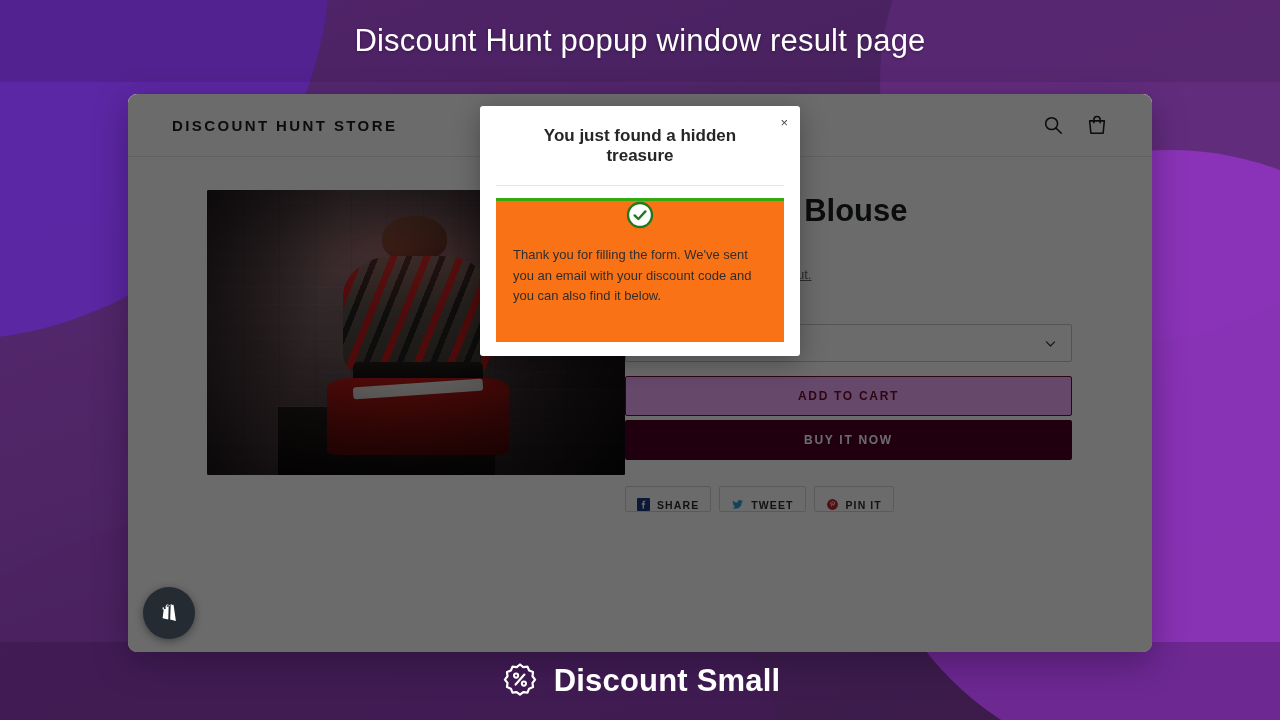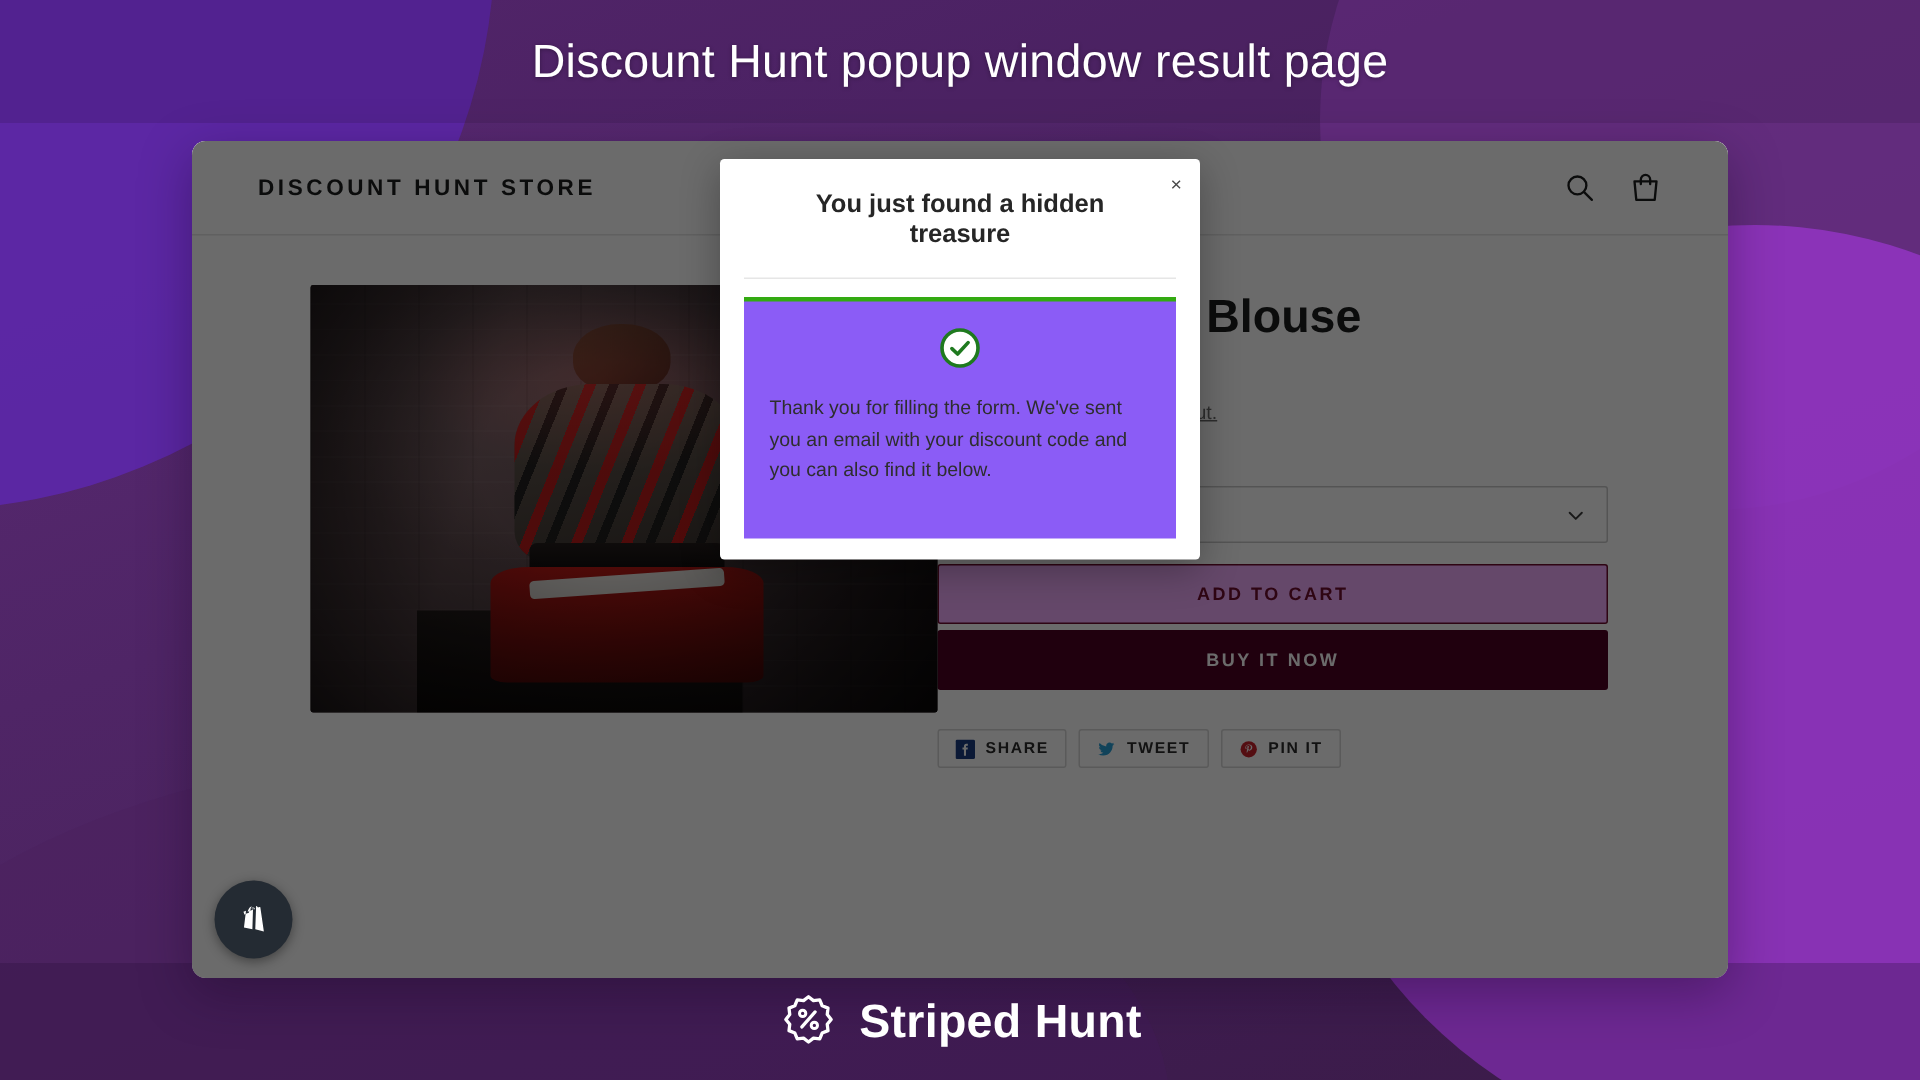--- a/index.html
+++ b/index.html
@@ -291,21 +291,21 @@
   .share-row {
     margin-top: 26px;
     display: flex;
     gap: 8px;
   }
   .share-btn {
     height: 26px;
     border: 1px solid #d6d6d6;
     border-radius: 2px;
     display: flex;
-    align-items: center;
+    align-items: flex-end;
     gap: 7px;
     padding: 0 11px;
     font-size: 10.5px;
     font-weight: bold;
     letter-spacing: 1.1px;
     color: #2b2b2b;
     background: #fff;
     cursor: pointer;
   }
   .sico { width: 13px; height: 13px; display: block; flex: none; }
@@ -352,23 +352,23 @@
     color: #262626;
     line-height: 1.16;
     padding: 2px 18px 0 18px;
   }
   .popup-divider {
     height: 1px;
     background: #e6e6e6;
     margin: 20px 0 12px 0;
   }
   .success-panel {
-    background: #8b5cf6;
+    background: #f97316;
     border-top: 3px solid #33aa11;
-    padding: 17px 17px 20px 17px;
+    padding: 0 17px 20px 17px;
   }
   .check-wrap {
     display: flex;
     justify-content: center;
     margin-bottom: 16px;
   }
   .check-icon { width: 28px; height: 28px; display: block; }
   .success-text {
     font-size: 13px;
     line-height: 1.55;
@@ -525,14 +525,14 @@
 
 <div class="page-footer">
   <span>
     <svg class="badge-icon" viewBox="0 0 40 40" fill="none" stroke="#ffffff" stroke-width="2.2" stroke-linejoin="round">
       <path d="M20 3.5l3.3 2.6 4.2-.5 1.6 3.9 3.9 1.6-.5 4.2 2.6 3.3-2.6 3.3.5 4.2-3.9 1.6-1.6 3.9-4.2-.5L20 33.7l-3.3-2.6-4.2.5-1.6-3.9-3.9-1.6.5-4.2L4.9 18.6l2.6-3.3-.5-4.2 3.9-1.6 1.6-3.9 4.2.5L20 3.5z"></path>
       <circle cx="16.1" cy="14.6" r="2.1" stroke-width="2"></circle>
       <circle cx="23.9" cy="22.6" r="2.1" stroke-width="2"></circle>
       <line x1="24.4" y1="13.6" x2="15.6" y2="23.6" stroke-width="2.2" stroke-linecap="round"></line>
     </svg>
   </span>
-  <span class="footer-brand-text">Striped Hunt</span>
+  <span class="footer-brand-text">Discount Small</span>
 </div>
 
 </body></html>

